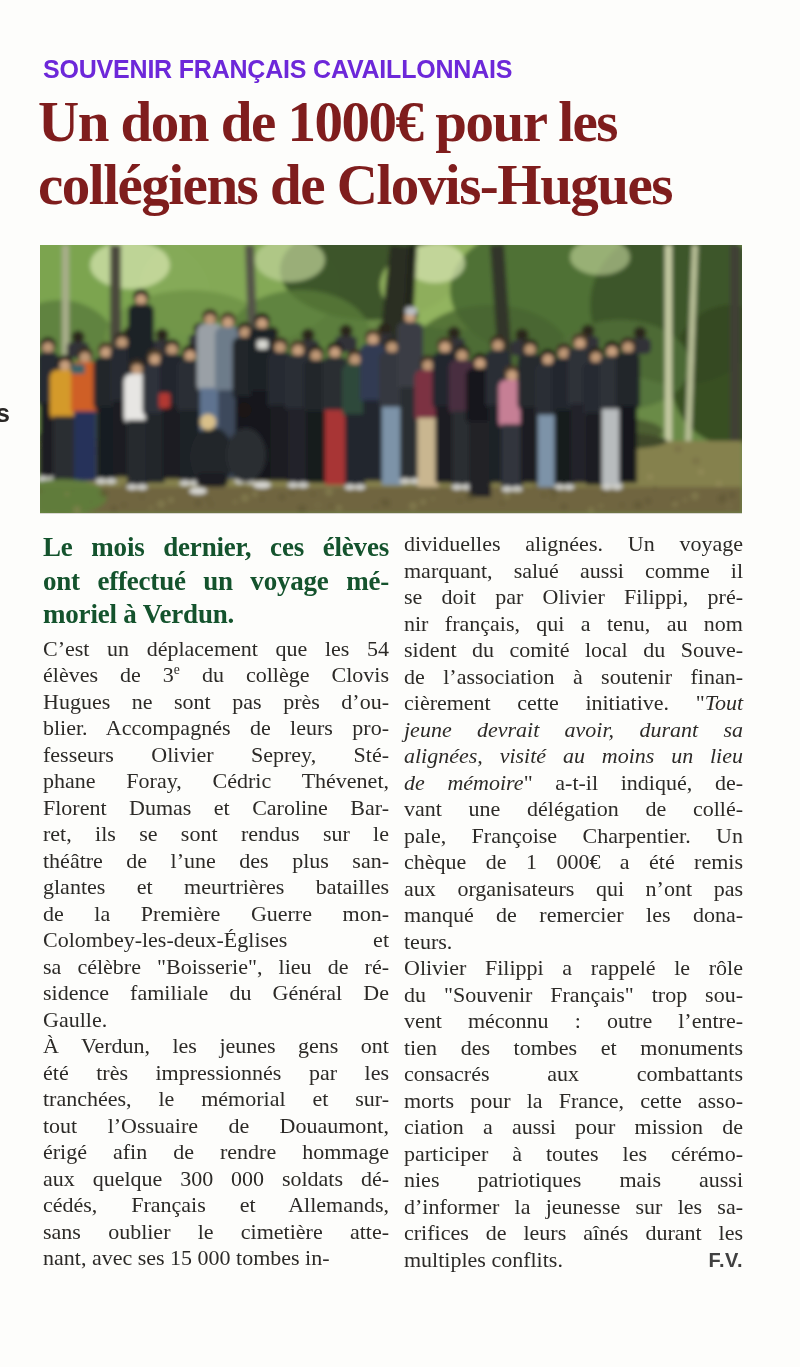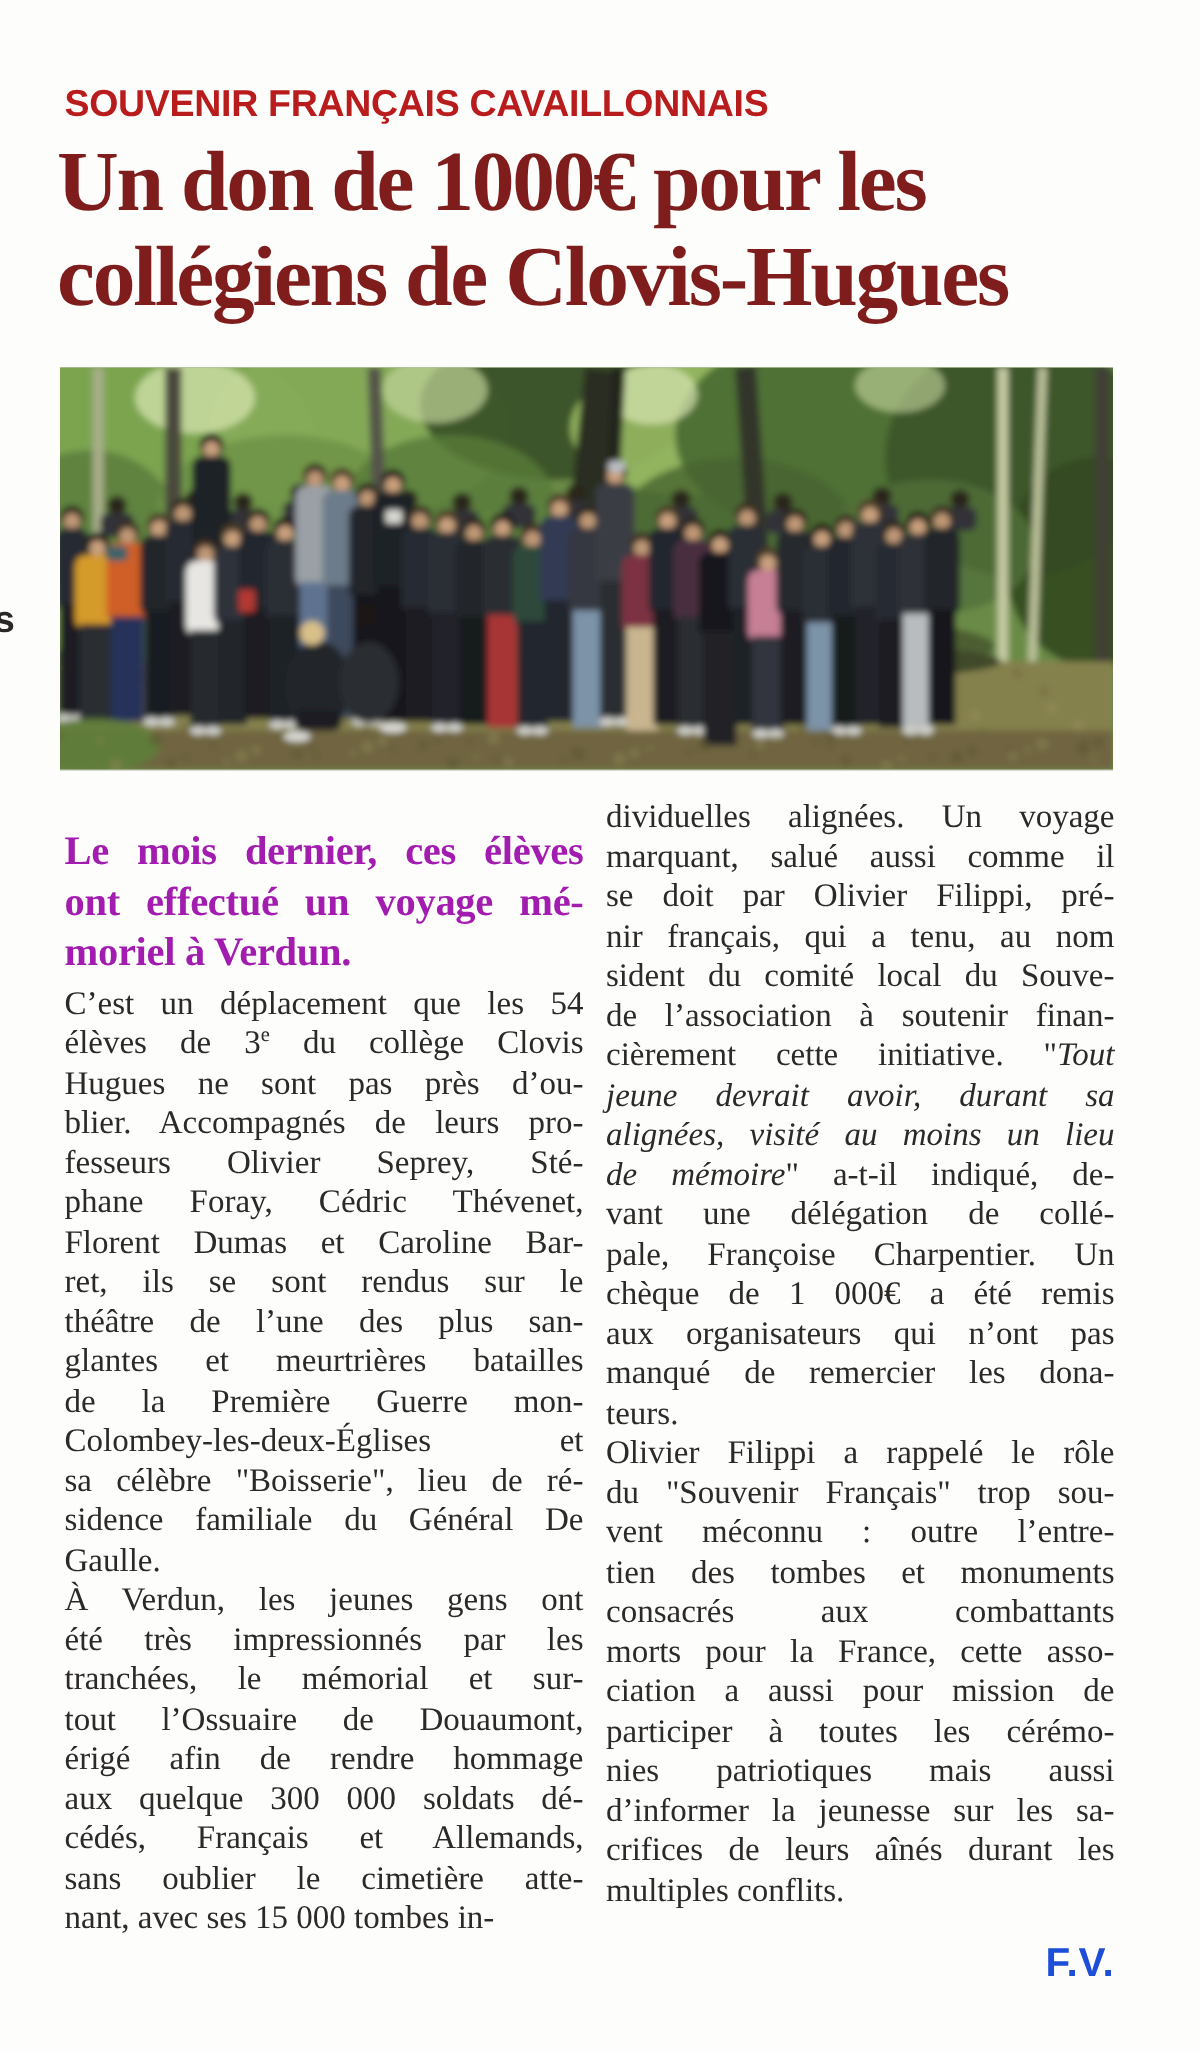--- a/index.html
+++ b/index.html
@@ -28,43 +28,43 @@
   .photo svg{ display:block; width:702px; height:268px; }
   .content{
     position:absolute; left:43px; top:531px; width:700px;
     display:flex; gap:15px; color:#2c2a27;
   }
   .col{ font-size:22px; line-height:26.5px; }
   .col-left{ width:346px; }
   .col-right{ width:339px; }
   .intro{
     font-size:27px; line-height:33.5px; font-weight:700;
-    letter-spacing:-0.2px; color:#a21caf; margin-bottom:4px;margin-top:20px;
+    letter-spacing:-0.2px; color:#14532d; margin-bottom:4px;
   }
   .tline{ text-align:justify; text-align-last:justify; }
   .tline.tlast{ text-align-last:left; }
   .it{ font-style:italic; }
   .sup{ vertical-align:super; font-size:0.62em; line-height:0; }
   .with-author{ display:flex; justify-content:space-between; align-items:flex-start; }
   .author{
     font-family:"Liberation Sans", sans-serif; font-weight:700;
-    font-size:27px; letter-spacing:0.5px; color:#1d4ed8;margin-top:48px;
+    font-size:20px; letter-spacing:0.5px; color:#404040;
   }
   .edge-artifact{
     position:absolute; left:-4px; top:399px;
     font-family:"Liberation Sans", sans-serif; font-weight:700;
     font-size:25px; color:#2a2826;
   }
 </style>
 </head>
 <body>
 
 <div class="page">
 
-  <div class="kicker" style="color: #b91c1c;">SOUVENIR FRANÇAIS CAVAILLONNAIS</div>
+  <div class="kicker" style="color: #6d28d9;">SOUVENIR FRANÇAIS CAVAILLONNAIS</div>
 
   <h1 class="headline">
       <div class="tline"><span>Un don de 1000€ pour les</span></div>
       <div class="tline tlast"><span>collégiens de Clovis-Hugues</span></div>
     </h1>
 
   <div class="photo" role="img" aria-label="Photo de groupe : les collégiens posant dans une forêt">
     <svg id="photo-svg" viewBox="0 0 702 268">
       <defs>
         <filter id="pblur" x="-5%" y="-5%" width="110%" height="110%">

